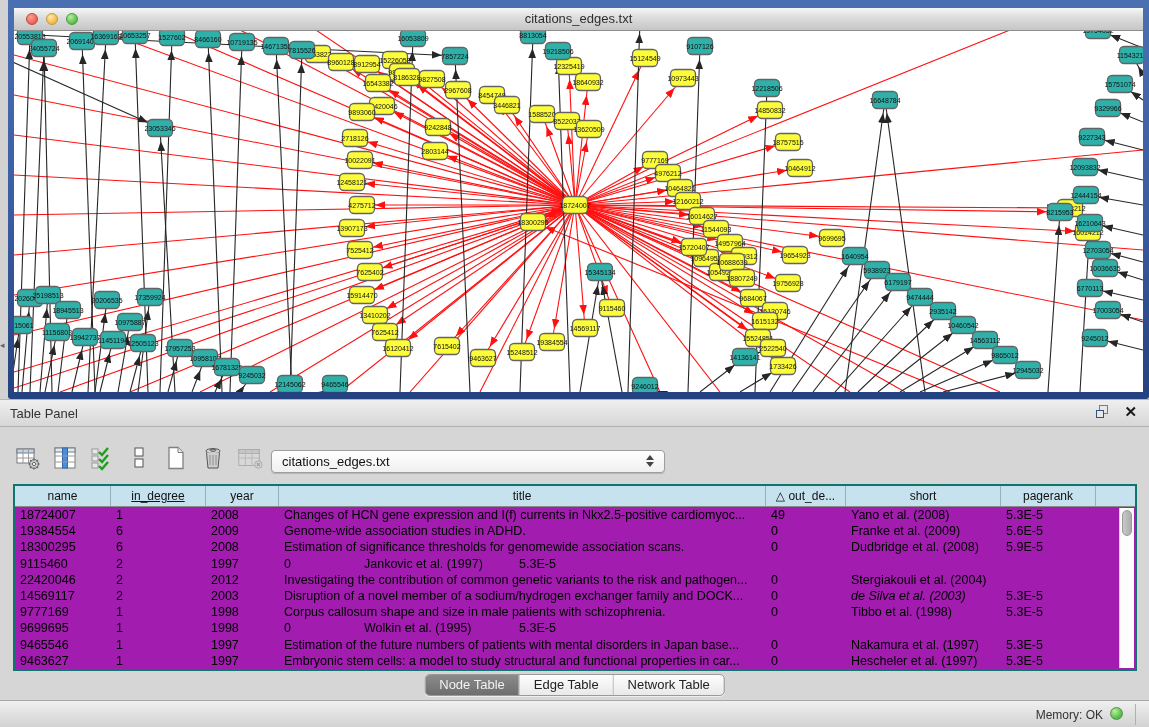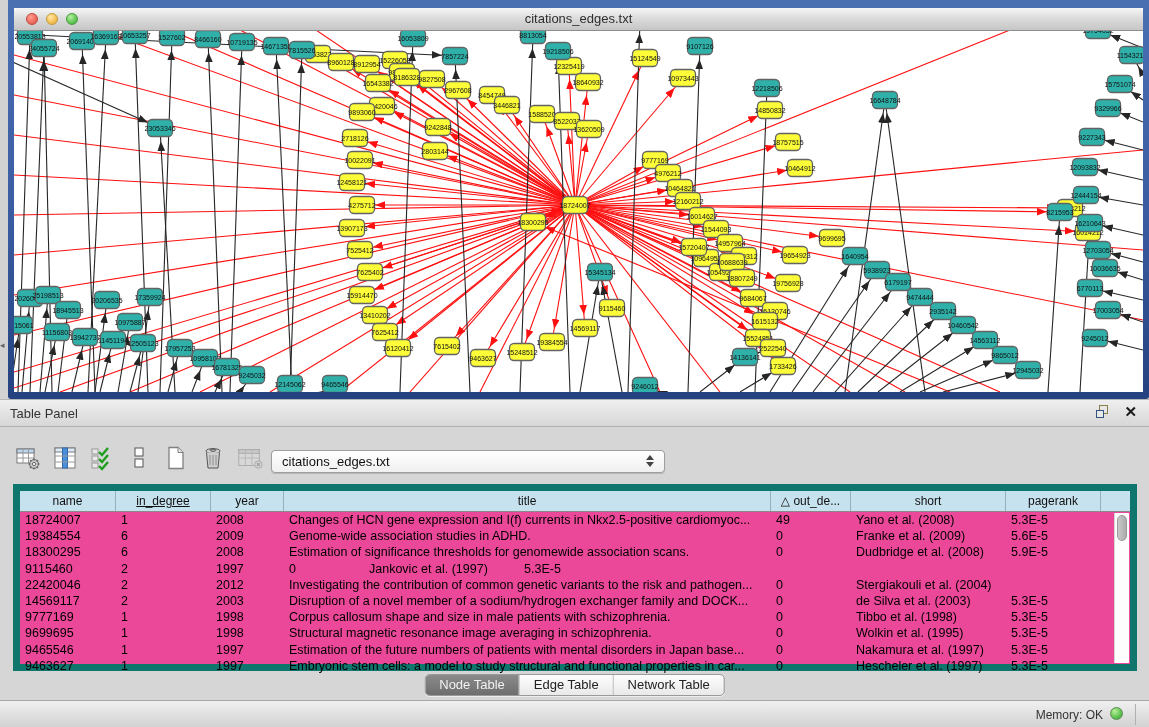--- a/index.html
+++ b/index.html
@@ -42,21 +42,21 @@
   .fx small { font-size:10px; font-weight:bold; }
   .dropdown { position:absolute; left:271px; top:23px; width:394px; height:23px; background:linear-gradient(180deg,#ffffff,#f0f0f0);
     border:1px solid #9e9e9e; border-radius:4px; box-shadow:0 1px 1px rgba(0,0,0,0.15); }
   .dropdown .val { position:absolute; left:10px; top:3px; font-size:13px; color:#111; }
   .dd-arrows { position:absolute; right:10px; top:4px; display:flex; flex-direction:column; gap:2px; }
   .dd-arrows i { display:block; width:0; height:0; border-left:4px solid transparent; border-right:4px solid transparent; }
   .dd-up { border-bottom:5px solid #444; }
   .dd-down { border-top:5px solid #444; }
 
   
-  .table-wrap { position:absolute; left:13px; top:57px; width:1124px; height:187px; background:#ec4899; border:7px solid #0f766e; }
+  .table-wrap { position:absolute; left:13px; top:57px; width:1124px; height:187px; background:#a21caf; border:2px solid #0f766e; }
   .thead { display:flex; height:21px; border-bottom:1px solid #8a8a8a; }
   .th { background:#c6e2ee; border-right:1px solid #93b2be; font-size:12px; color:#111;
     text-align:center; line-height:20px; overflow:hidden; white-space:nowrap; }
   .th:last-child { border-right:none; }
   .tr { display:flex; height:16.2px; }
   .td { font-size:12.5px; color:#000; line-height:16px; padding-left:5px; overflow:hidden; white-space:nowrap; }
   .vscroll { position:absolute; right:1px; top:22px; bottom:1px; width:15px; background:#fdfdfd; border-left:1px solid #d5d5d5; }
   .vthumb { position:absolute; left:2px; top:2px; width:10px; height:26px; border-radius:5px;
     background:linear-gradient(90deg,#c9c9c9,#ababab); border:1px solid #9a9a9a; }
 
@@ -943,37 +943,36 @@
           <div class="td" style="width: 80px;">0</div>
           <div class="td" style="width: 155px;">Stergiakouli et al. (2004)</div>
           <div class="td" style="width: 95px; margin-top: 38px;">5.5E-5</div>
         </div>
         <div class="tr">
           <div class="td" style="width: 96px;">14569117</div>
           <div class="td" style="width: 95px;">2</div>
           <div class="td" style="width: 73px;">2003</div>
           <div class="td" style="width: 487px;">Disruption of a novel member of a sodium/hydrogen exchanger family and DOCK...</div>
           <div class="td" style="width: 80px;">0</div>
-          <div class="td" style="width: 155px;">de Silva et al. (2003)</div>
+          <div class="td" style="width: 155px; font-style: italic;">de Silva et al. (2003)</div>
           <div class="td" style="width: 95px;">5.3E-5</div>
         </div>
         <div class="tr">
           <div class="td" style="width: 96px;">9777169</div>
           <div class="td" style="width: 95px;">1</div>
           <div class="td" style="width: 73px;">1998</div>
           <div class="td" style="width: 487px;">Corpus callosum shape and size in male patients with schizophrenia.</div>
           <div class="td" style="width: 80px;">0</div>
           <div class="td" style="width: 155px;">Tibbo et al. (1998)</div>
           <div class="td" style="width: 95px;">5.3E-5</div>
         </div>
         <div class="tr">
           <div class="td" style="width: 96px;">9699695</div>
           <div class="td" style="width: 95px;">1</div>
           <div class="td" style="width: 73px;">1998</div>
-          <div class="td" style="width: 487px;">Structural magnetic resonance image averaging in schizophrenia.</div>
           <div class="td" style="width: 80px;">0</div>
           <div class="td" style="width: 155px;">Wolkin et al. (1995)</div>
           <div class="td" style="width: 95px;">5.3E-5</div>
         </div>
         <div class="tr">
           <div class="td" style="width: 96px;">9465546</div>
           <div class="td" style="width: 95px;">1</div>
           <div class="td" style="width: 73px;">1997</div>
           <div class="td" style="width: 487px;">Estimation of the future numbers of patients with mental disorders in Japan base...</div>
           <div class="td" style="width: 80px;">0</div>

